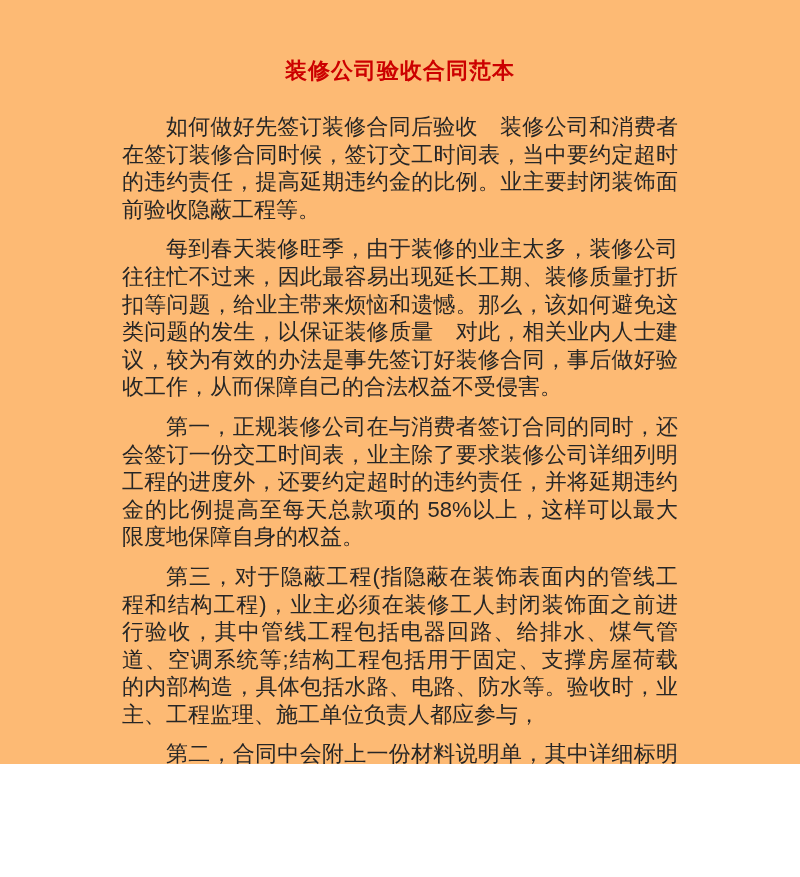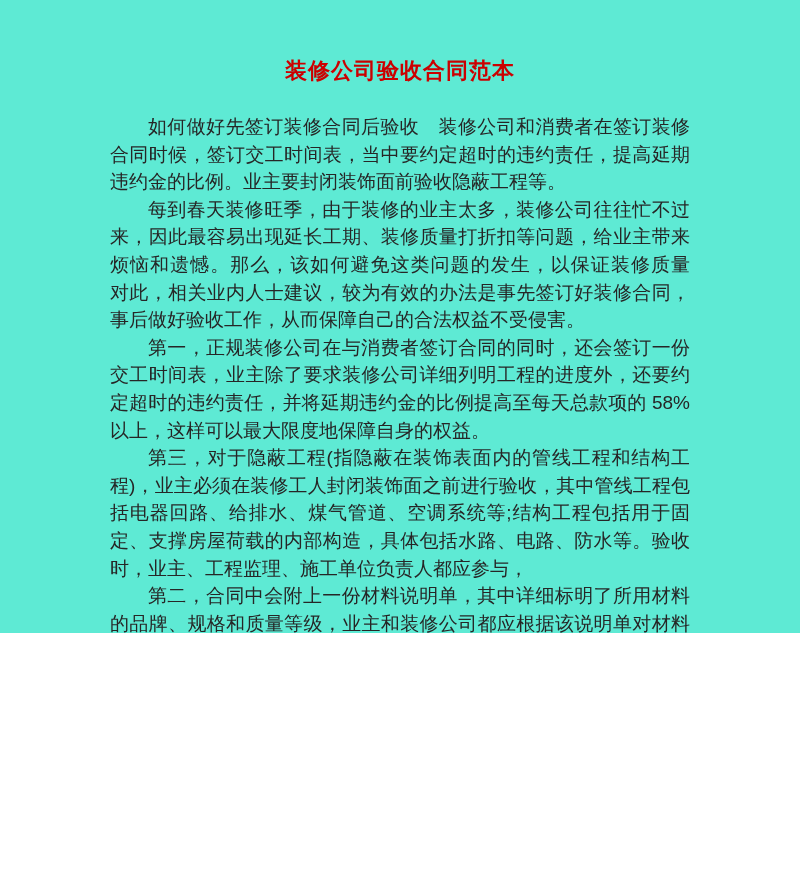--- a/index.html
+++ b/index.html
@@ -3,41 +3,41 @@
 <meta charset="utf-8">
 <style>
   html, body {
     margin: 0;
     padding: 0;
     background: #ffffff;
   }
   .page {
     position: relative;
     width: 800px;
-    height: 633px;
-    background: #5eead4;
+    height: 764px;
+    background: #fdba74;
     box-sizing: border-box;
     padding: 55px 110px 0 110px;
     overflow: hidden;
     font-family: "Liberation Sans", "DejaVu Sans", sans-serif;
   }
   .doc-title {
     margin: 0;
     font-size: 22px;
     line-height: 32px;
     font-weight: bold;
     text-align: center;
     letter-spacing: 1px;
   }
   .doc-body {
     margin-top: 26px;
   }
   .doc-body p {
-    margin: 0;
-    font-size: 19px;
+    margin: 12px;
+    font-size: 22px;
     line-height: 27.6px;
     text-align: justify;
     text-justify: inter-ideograph;
     text-indent: 2em;
   }
 </style>
 </head>
 <body>
 
 <div class="page">

